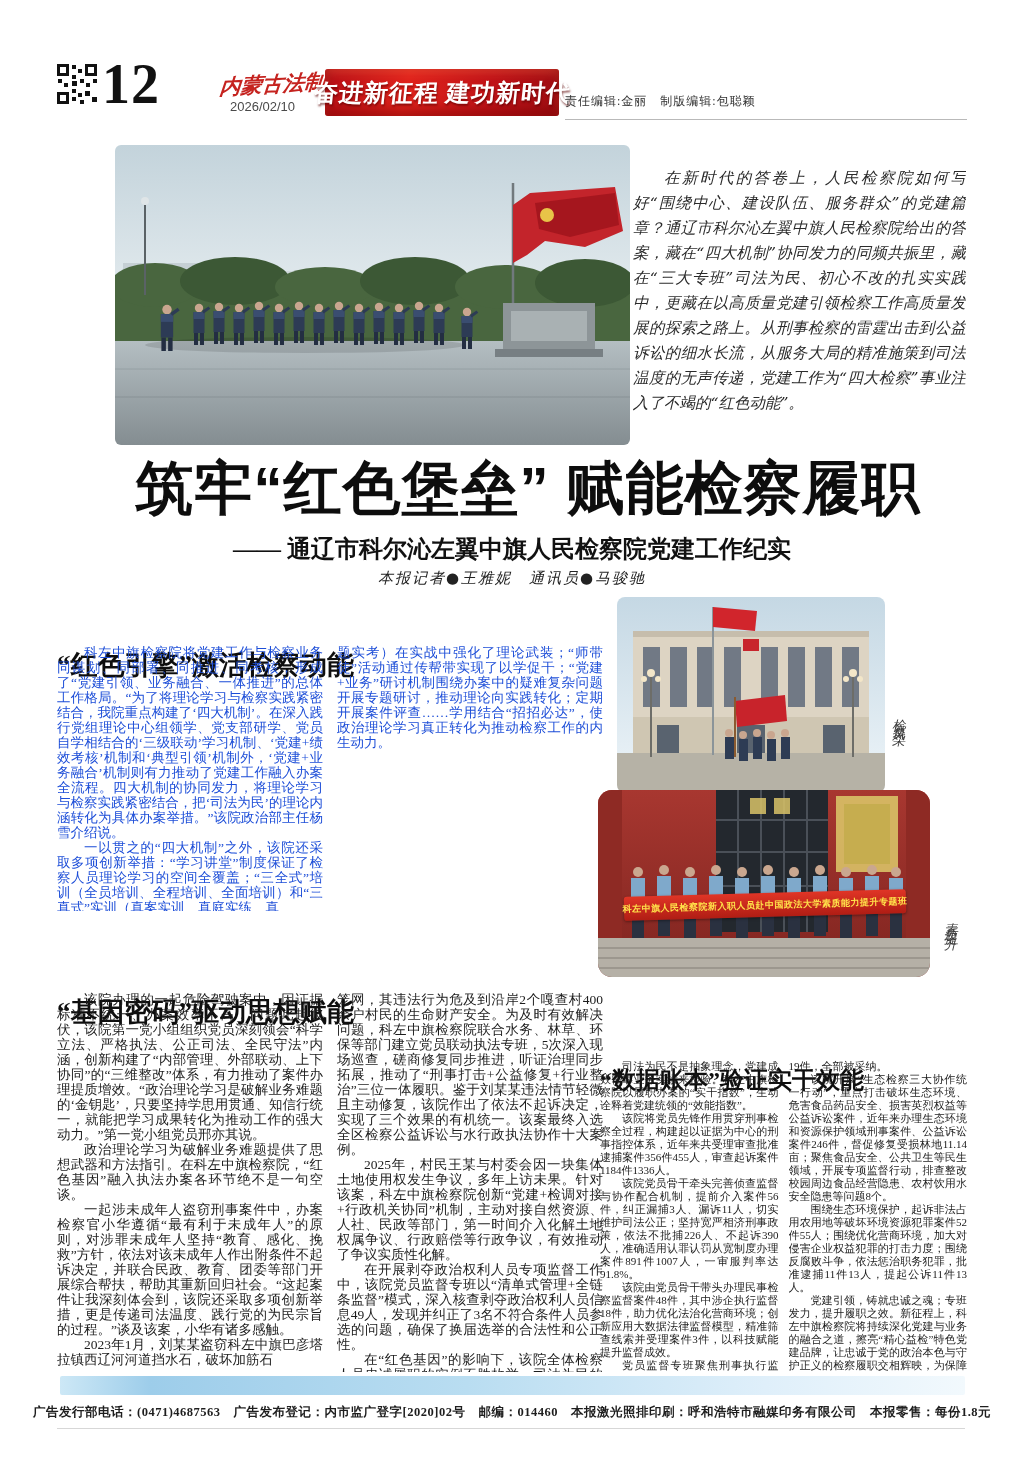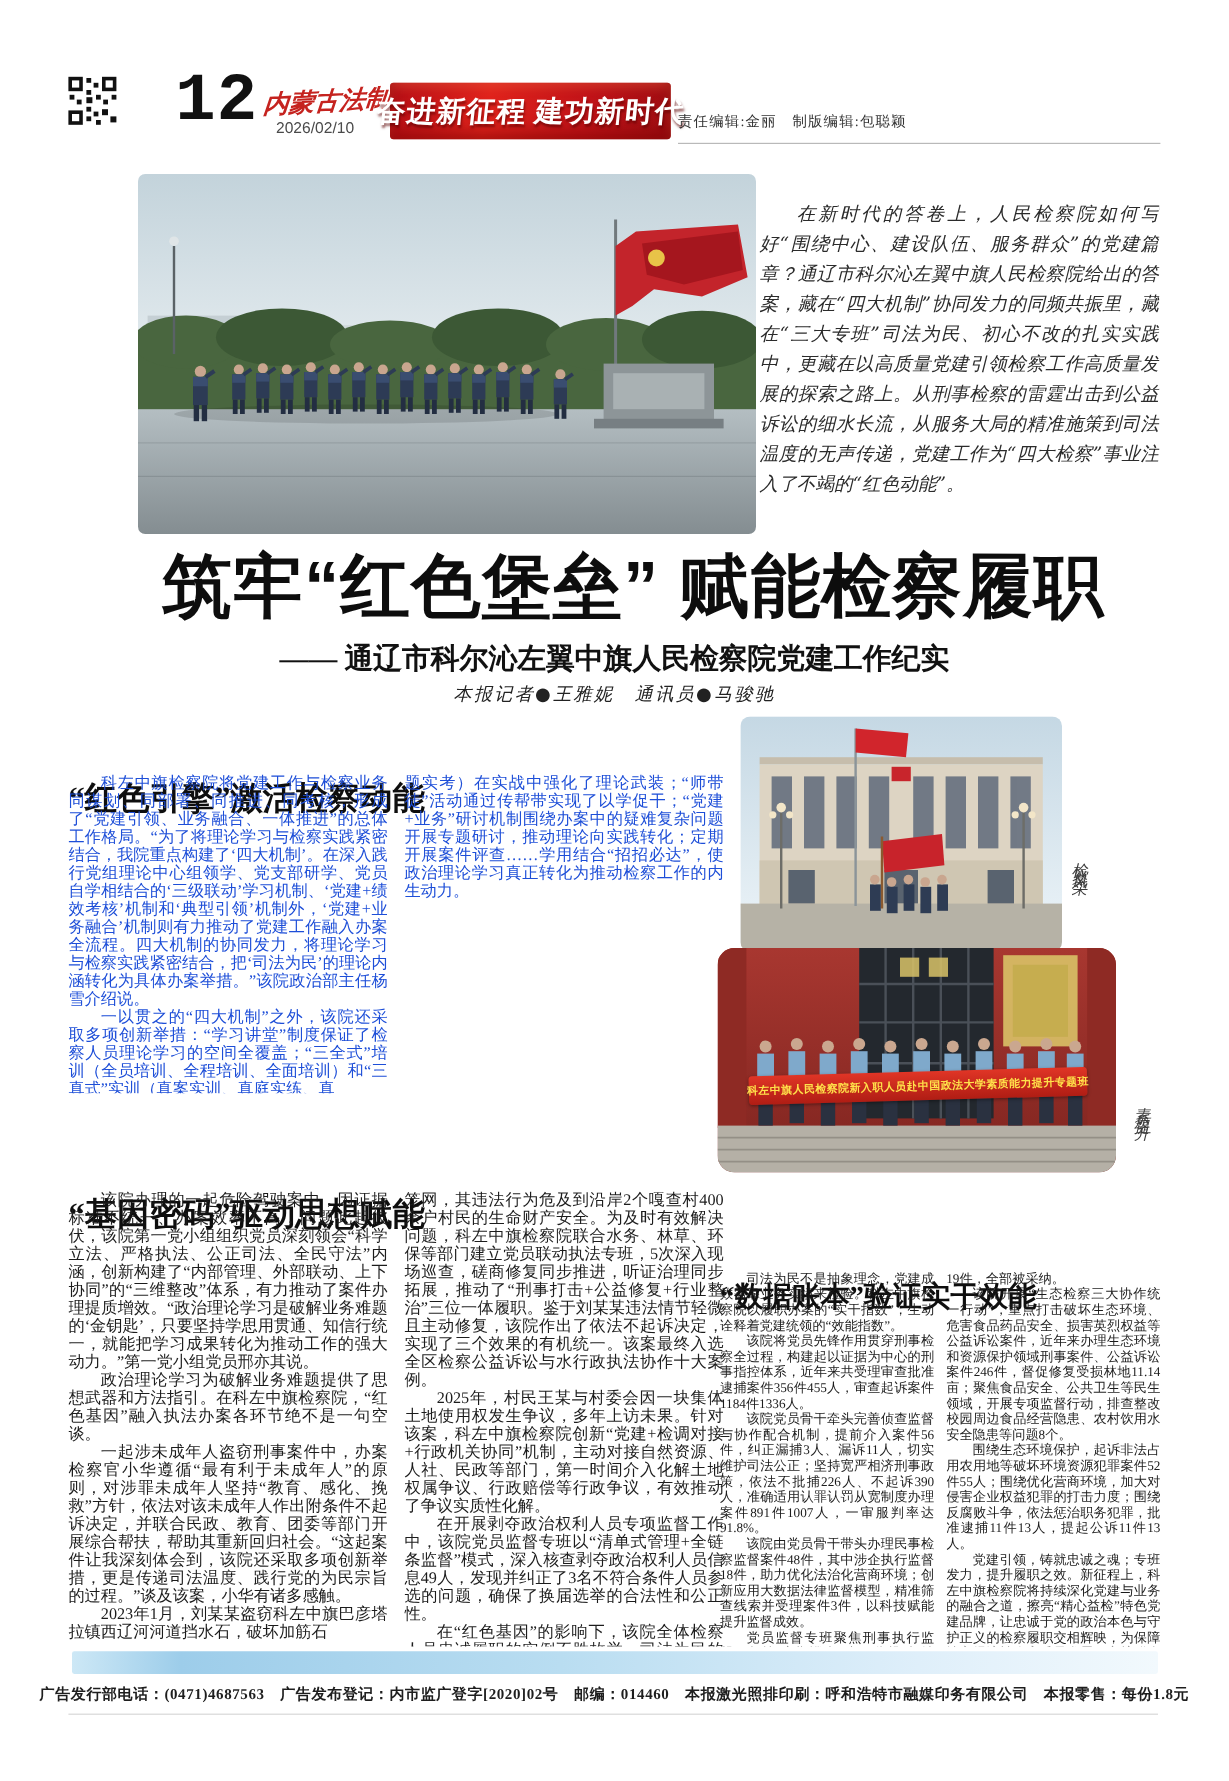--- a/index.html
+++ b/index.html
@@ -4,22 +4,22 @@
 <style>
   html,body{margin:0;padding:0;}
   body{
     width:1024px;height:1484px;position:relative;background:#ffffff;
     font-family:"Liberation Serif", serif;color:#1a1a1a;overflow:hidden;
   }
   .abs{position:absolute;}
 
   
   .qr{left:56px;top:63px;width:42px;height:42px;}
-  .pagenum{left:102px;top:52px;font-family:Liberation Mono, monospace;
-    font-size:56px;font-weight:bold;letter-spacing:1px;color:#111;margin-left:44px;}
+  .pagenum{left:102px;top:52px;font-family:Liberation Serif, serif;
+    font-size:56px;font-weight:bold;letter-spacing:1px;color:#111;}
   .masthead{left:220px;top:70px;width:120px;font-size:21px;font-weight:bold;
     color:#c5231f;font-style:italic;transform:skewX(-8deg) rotate(-3deg);
     letter-spacing:0px;white-space:nowrap;}
   .pubdate{left:230px;top:99px;font-size:13px;color:#4a4a4a;font-family:"Liberation Sans",sans-serif;}
   .theme-banner{left:325px;top:69px;width:234px;height:47px;border-radius:3px;
     background:linear-gradient(100deg,#b60f16 0%,#e0231c 35%,#c01318 70%,#9d0d12 100%);
     box-shadow:inset 0 -6px 12px rgba(120,0,0,.55), inset 0 4px 8px rgba(255,120,80,.35);
     display:flex;align-items:center;justify-content:center;}
   .theme-banner span{color:#fff;font-size:24px;font-weight:bold;
     transform:skewX(-6deg);letter-spacing:1px;text-shadow:1px 2px 2px rgba(90,0,0,.6);white-space:nowrap;}

